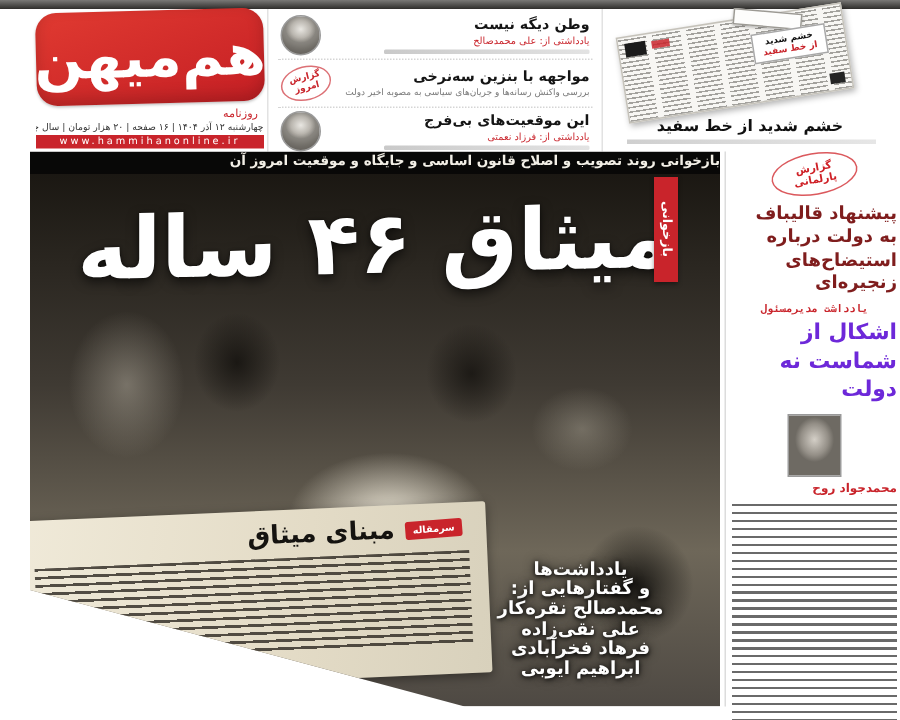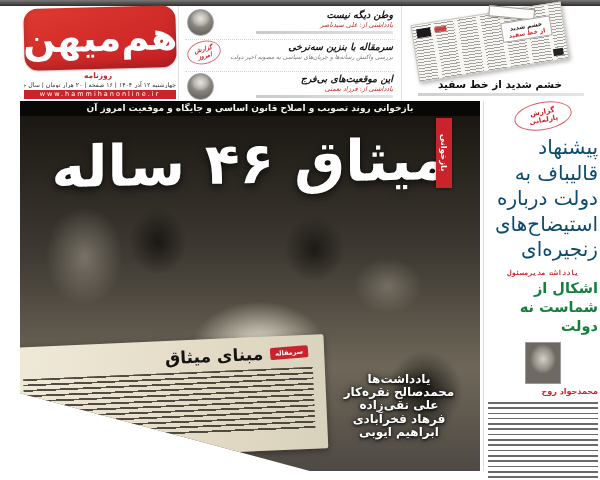--- a/index.html
+++ b/index.html
@@ -7,27 +7,27 @@
         font-family:"DejaVu Sans",sans-serif;-webkit-font-smoothing:antialiased;}
   .topband{position:absolute;left:0;top:0;width:600px;height:6px;
            background:linear-gradient(180deg,#7a7977,#2e2d2b);}
 
   
   .masthead{position:absolute;left:0;top:6px;width:600px;height:95px;display:flex;}
   .logo-col{width:178px;padding:1px 2px 0 24px;box-sizing:border-box;}
   .logo-box{height:62px;background:linear-gradient(160deg,#e03a31,#c51f24);border-radius:14px;
             transform:rotate(-1.5deg);display:flex;align-items:center;justify-content:center;
             color:#fff;font-weight:bold;font-size:38px;box-shadow:inset 0 -4px 10px rgba(0,0,0,.18),0 1px 2px rgba(0,0,0,.25);}
-  .logo-tagline{text-align:center;color:#c9242b;font-size:7.5px;font-weight:bold;margin:2px 4px 0 0;direction:rtl;}
+  .logo-tagline{text-align:right;color:#c9242b;font-size:7.5px;font-weight:normal;margin:2px 4px 0 0;direction:rtl;}
   .dateline{font-size:6.2px;color:#333;text-align:center;margin-top:1px;white-space:nowrap;overflow:hidden;direction:rtl;}
   .webbar{height:9px;margin-top:2px;background:#c9242b;color:#fff;font-size:6.5px;letter-spacing:2px;
           text-align:center;line-height:9px;direction:ltr;}
 
   .briefs{flex:1;padding:2px 6px 0 6px;border-left:1px solid #e2e2e2;border-right:1px solid #e2e2e2;}
-  .brief{display:flex;gap:6px;height:29px;padding:1px 2px;border-bottom:1px dotted #d5d5d5;font-style:italic;}
+  .brief{display:flex;align-items:center;gap:6px;height:29px;padding:1px 2px;border-bottom:1px dotted #d5d5d5;}
   .brief:last-child{border-bottom:none;}
   .avatar{width:25px;height:25px;border-radius:50%;flex:0 0 auto;border:1px solid #9a9a9a;
           background:radial-gradient(10px 9px at 50% 34%,#e9e7e2,#b9b5ae 65%,#8d8a84);
           box-shadow:inset 0 -7px 6px -3px rgba(70,65,60,.55);}
   .stamp-mini{width:32px;height:21px;flex:0 0 auto;border:1px solid rgba(201,36,43,.65);border-radius:50%;
           transform:rotate(-14deg);color:#c9242b;font-size:6px;line-height:1.1;font-weight:bold;
           display:flex;flex-direction:column;align-items:center;justify-content:center;text-align:center;}
   .btxt{flex:1;direction:rtl;text-align:right;padding-left:2px;}
   .btitle{font-size:9.5px;font-weight:bold;color:#141414;}
   .bby-red{font-size:6.5px;color:#c9242b;margin-top:1px;}
@@ -56,28 +56,28 @@
   .photo{position:absolute;left:20px;top:101px;width:460px;height:370px;color:#fff;
          clip-path:polygon(0 0,100% 0,100% 100%,63% 100%,0 79%);
          background:
            radial-gradient(95px 62px at 52% 66%,rgba(242,236,220,.95),rgba(242,236,220,0) 70%),
            radial-gradient(55px 70px at 14% 42%,rgba(205,198,182,.40),transparent 70%),
            radial-gradient(48px 40px at 80% 50%,rgba(190,184,168,.35),transparent 70%),
            radial-gradient(40px 46px at 30% 38%,rgba(15,13,10,.75),transparent 72%),
            radial-gradient(42px 46px at 64% 40%,rgba(15,13,10,.7),transparent 72%),
            radial-gradient(50px 52px at 88% 78%,rgba(10,9,7,.8),transparent 75%),
            linear-gradient(180deg,#17140f 0%,#3f3a33 42%,#6e6759 72%,#4e4943 100%);}
-  .kicker{height:15px;background:rgba(8,8,6,.93);font-size:9px;font-weight:bold;text-align:center;
+  .kicker{height:15px;background:rgba(8,8,6,.93);font-size:9px;font-weight:bold;text-align:right;
           line-height:15px;color:#f2efe6;direction:rtl;}
   .headline{margin-top:14px;font-size:57px;font-weight:bold;text-align:center;direction:rtl;
             transform:skewY(-1.2deg);text-shadow:0 3px 8px rgba(0,0,0,.6),0 0 2px rgba(0,0,0,.5);}
   .side-tab{position:absolute;right:28px;top:17px;width:16px;height:70px;background:#c9242b;
             writing-mode:vertical-rl;display:flex;align-items:center;justify-content:center;
             font-size:8.5px;font-weight:bold;color:#fff;letter-spacing:1px;box-shadow:0 1px 3px rgba(0,0,0,.4);}
-  .contributors{position:absolute;right:10px;top:272px;width:142px;text-align:center;font-weight:bold;
+  .contributors{position:absolute;right:22px;top:272px;width:142px;text-align:center;font-weight:bold;
                 line-height:13.2px;text-shadow:0 1px 3px #000,0 0 7px rgba(0,0,0,.8);direction:rtl;}
   .c-intro1{font-size:13px;}
   .c-intro2{font-size:12px;}
   .c-name{font-size:12px;display:block;}
 
   
   .paper{position:absolute;left:-10px;top:240px;width:316px;height:114px;transform:rotate(-2.5deg);
          background:linear-gradient(100deg,#f0ead9,#e3dbc6 60%,#d8d1bc);border-radius:2px;
          box-shadow:0 2px 7px rgba(0,0,0,.4);color:#151310;}
   .ed-row{display:flex;direction:rtl;align-items:center;gap:7px;padding:7px 16px 0 10px;}
@@ -89,23 +89,23 @@
   .code-mark{position:absolute;left:46%;bottom:9px;width:12px;height:5px;background:#111;}
   .fold{position:absolute;left:14px;bottom:4px;width:0;height:0;transform:rotate(-2deg);
         border-bottom:13px solid #cf2127;border-right:24px solid transparent;}
 
   
   .divider-v{position:absolute;left:483px;top:101px;width:1px;height:370px;background:#dcdcdc;}
   .sidebar{position:absolute;left:488px;top:101px;width:110px;height:371px;direction:rtl;}
   .stamp{width:56px;height:26px;margin:1px auto 0;border:1.5px solid rgba(207,33,39,.75);border-radius:50%;
          transform:rotate(-10deg);display:flex;flex-direction:column;align-items:center;justify-content:center;
          color:#cf2127;font-weight:bold;font-size:7px;line-height:1.15;text-align:center;}
-  .sb-h1{font-size:20px;line-height:1.28;font-weight:normal;color:#0c4a6e;text-align:right;margin-top:5px;}
+  .sb-h1{font-size:12px;line-height:1.28;font-weight:bold;color:#7f1d1d;text-align:right;margin-top:5px;}
   .sb-label{color:#c9242b;font-size:7px;font-weight:bold;text-align:center;margin-top:6px;font-family:Liberation Mono, monospace;}
-  .sb-h2{font-size:14.5px;font-weight:bold;text-align:right;margin-top:2px;line-height:1.3;color:#15803d;}
+  .sb-h2{font-size:14.5px;font-weight:bold;text-align:right;margin-top:2px;line-height:1.3;color:#6d28d9;}
   .sb-portrait{width:36px;height:42px;margin:6px auto 0;border:1px solid #9a9a9a;box-sizing:border-box;
          background:radial-gradient(13px 15px at 50% 40%,#d4cfc7,#948f87 70%,#6e6a63);}
   .sb-byline{color:#c9242b;font-size:8px;font-weight:bold;text-align:right;margin-top:3px;}
   .sb-body{margin-top:6px;height:144px;
          background:repeating-linear-gradient(180deg,rgba(48,48,48,.72) 0 1.6px,transparent 1.6px 5.3px);}
 </style>
 </head>
 <body>
 
 <div class="page">
@@ -120,31 +120,31 @@
       <div class="logo-tagline">روزنامه</div>
       <div class="dateline">چهارشنبه ۱۲ آذر ۱۴۰۴ | ۱۶ صفحه | ۲۰ هزار تومان | سال چهارم | شماره ۹۶۷</div>
       <div class="webbar">www.hammihanonline.ir</div>
     </div>
 
     <div class="briefs">
       <div class="brief">
         <div class="avatar"></div>
         <div class="btxt">
           <div class="btitle">وطن دیگه نیست</div>
-          <div class="bby-red">یادداشتی از: علی سیدناصر</div>
+          <div class="bby-red">یادداشتی از: علی محمدصالح</div>
           <div class="microline"></div>
         </div>
       </div>
       <div class="brief">
         <div class="stamp-mini">
           <span>گزارش</span>
           <span>امروز</span>
         </div>
         <div class="btxt">
-          <div class="btitle">سرمقاله با بنزین سه‌نرخی</div>
+          <div class="btitle">مواجهه با بنزین سه‌نرخی</div>
           <div class="bby-gray">بررسی واکنش رسانه‌ها و جریان‌های سیاسی به مصوبه اخیر دولت</div>
         </div>
       </div>
       <div class="brief">
         <div class="avatar"></div>
         <div class="btxt">
           <div class="btitle">این موقعیت‌های بی‌فرج</div>
           <div class="bby-red">یادداشتی از: فرزاد نعمتی</div>
           <div class="microline"></div>
         </div>
@@ -167,20 +167,21 @@
     </div>
   </header>
 
   <section class="photo">
     <div class="kicker">بازخوانی روند تصویب و اصلاح قانون اساسی و جایگاه و موقعیت امروز آن</div>
     <div class="headline">میثاق ۴۶ ساله</div>
     <div class="side-tab">بازخوانی</div>
 
     <div class="contributors">
       <span class="c-intro1 c-name">یادداشت‌ها</span>
+      <span class="c-intro2 c-name">و گفتارهایی از:</span>
       <span class="c-name">محمدصالح نقره‌کار</span>
       <span class="c-name">علی نقی‌زاده</span>
       <span class="c-name">فرهاد فخرآبادی</span>
       <span class="c-name">ابراهیم ایوبی</span>
     </div>
 
     <div class="paper">
       <div class="ed-row">
         <span class="ed-tag">سرمقاله</span>
         <span class="ed-title">مبنای میثاق</span>

